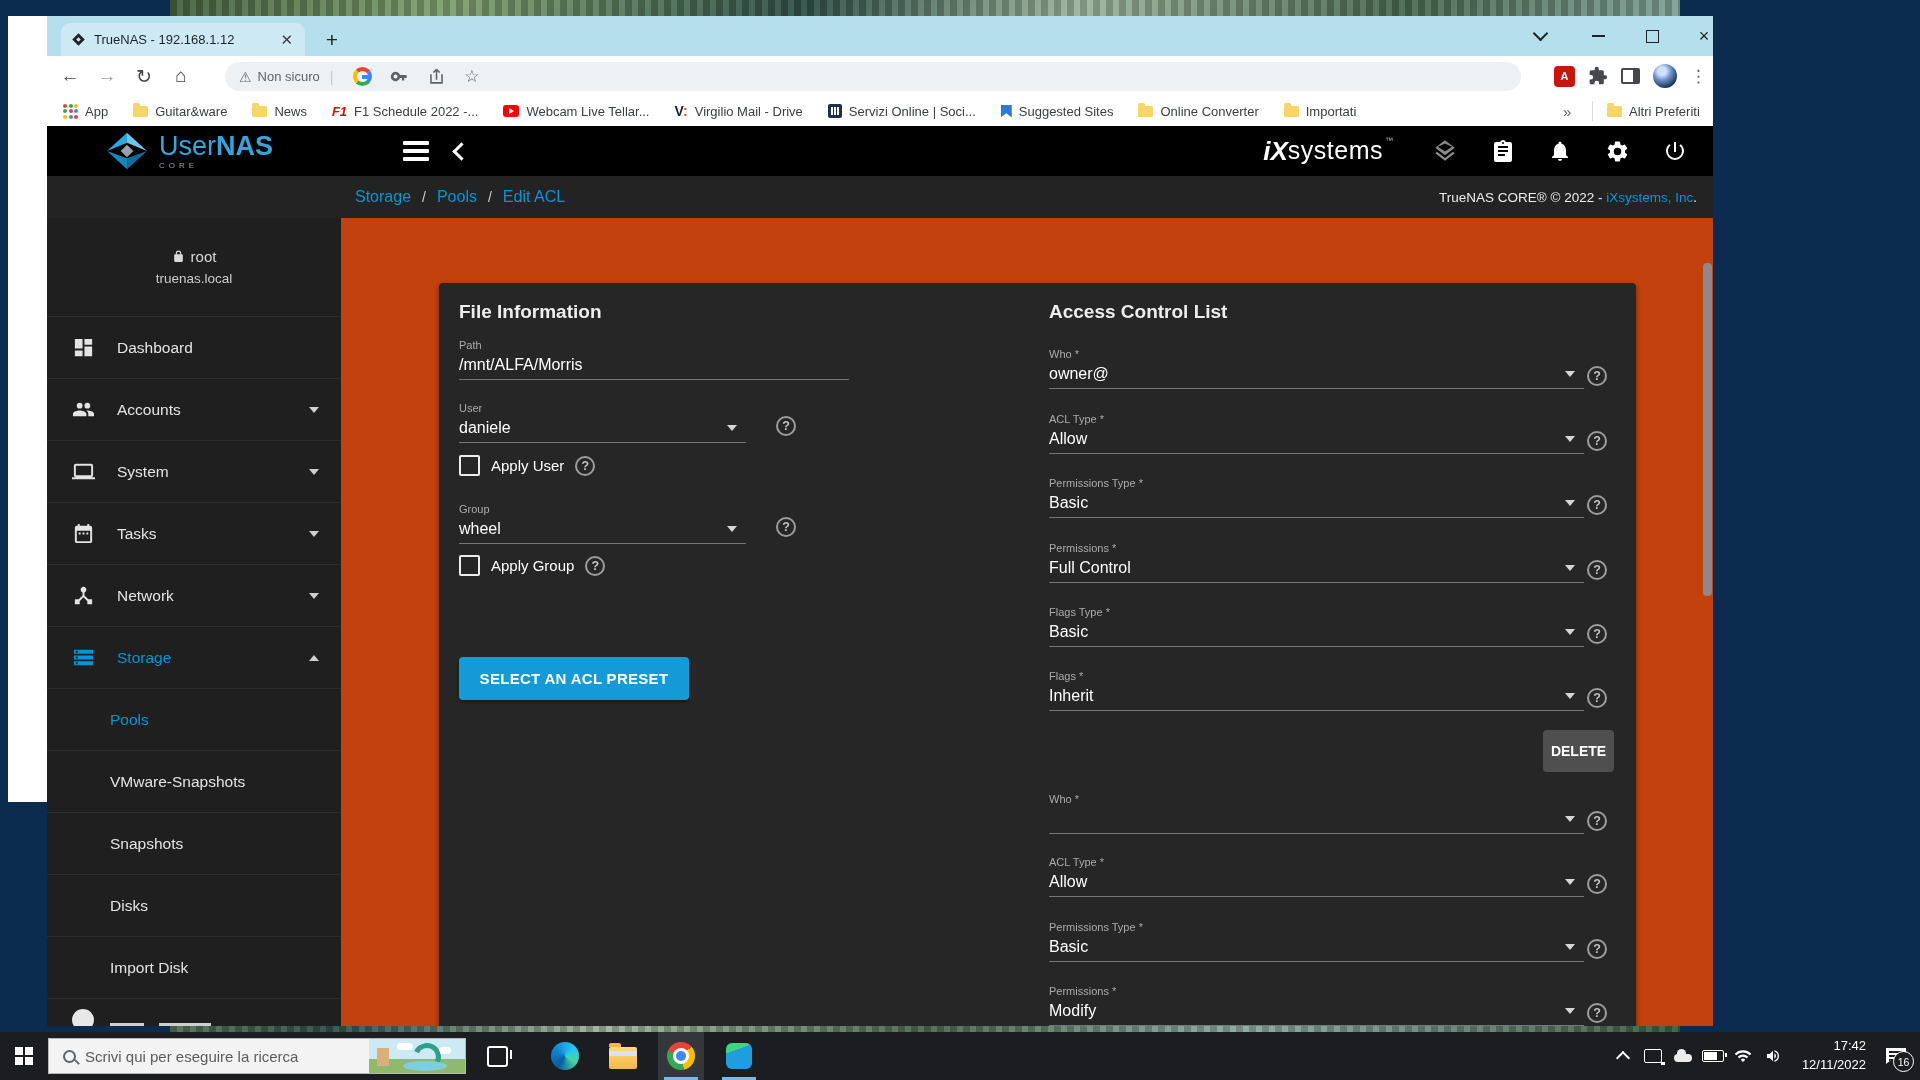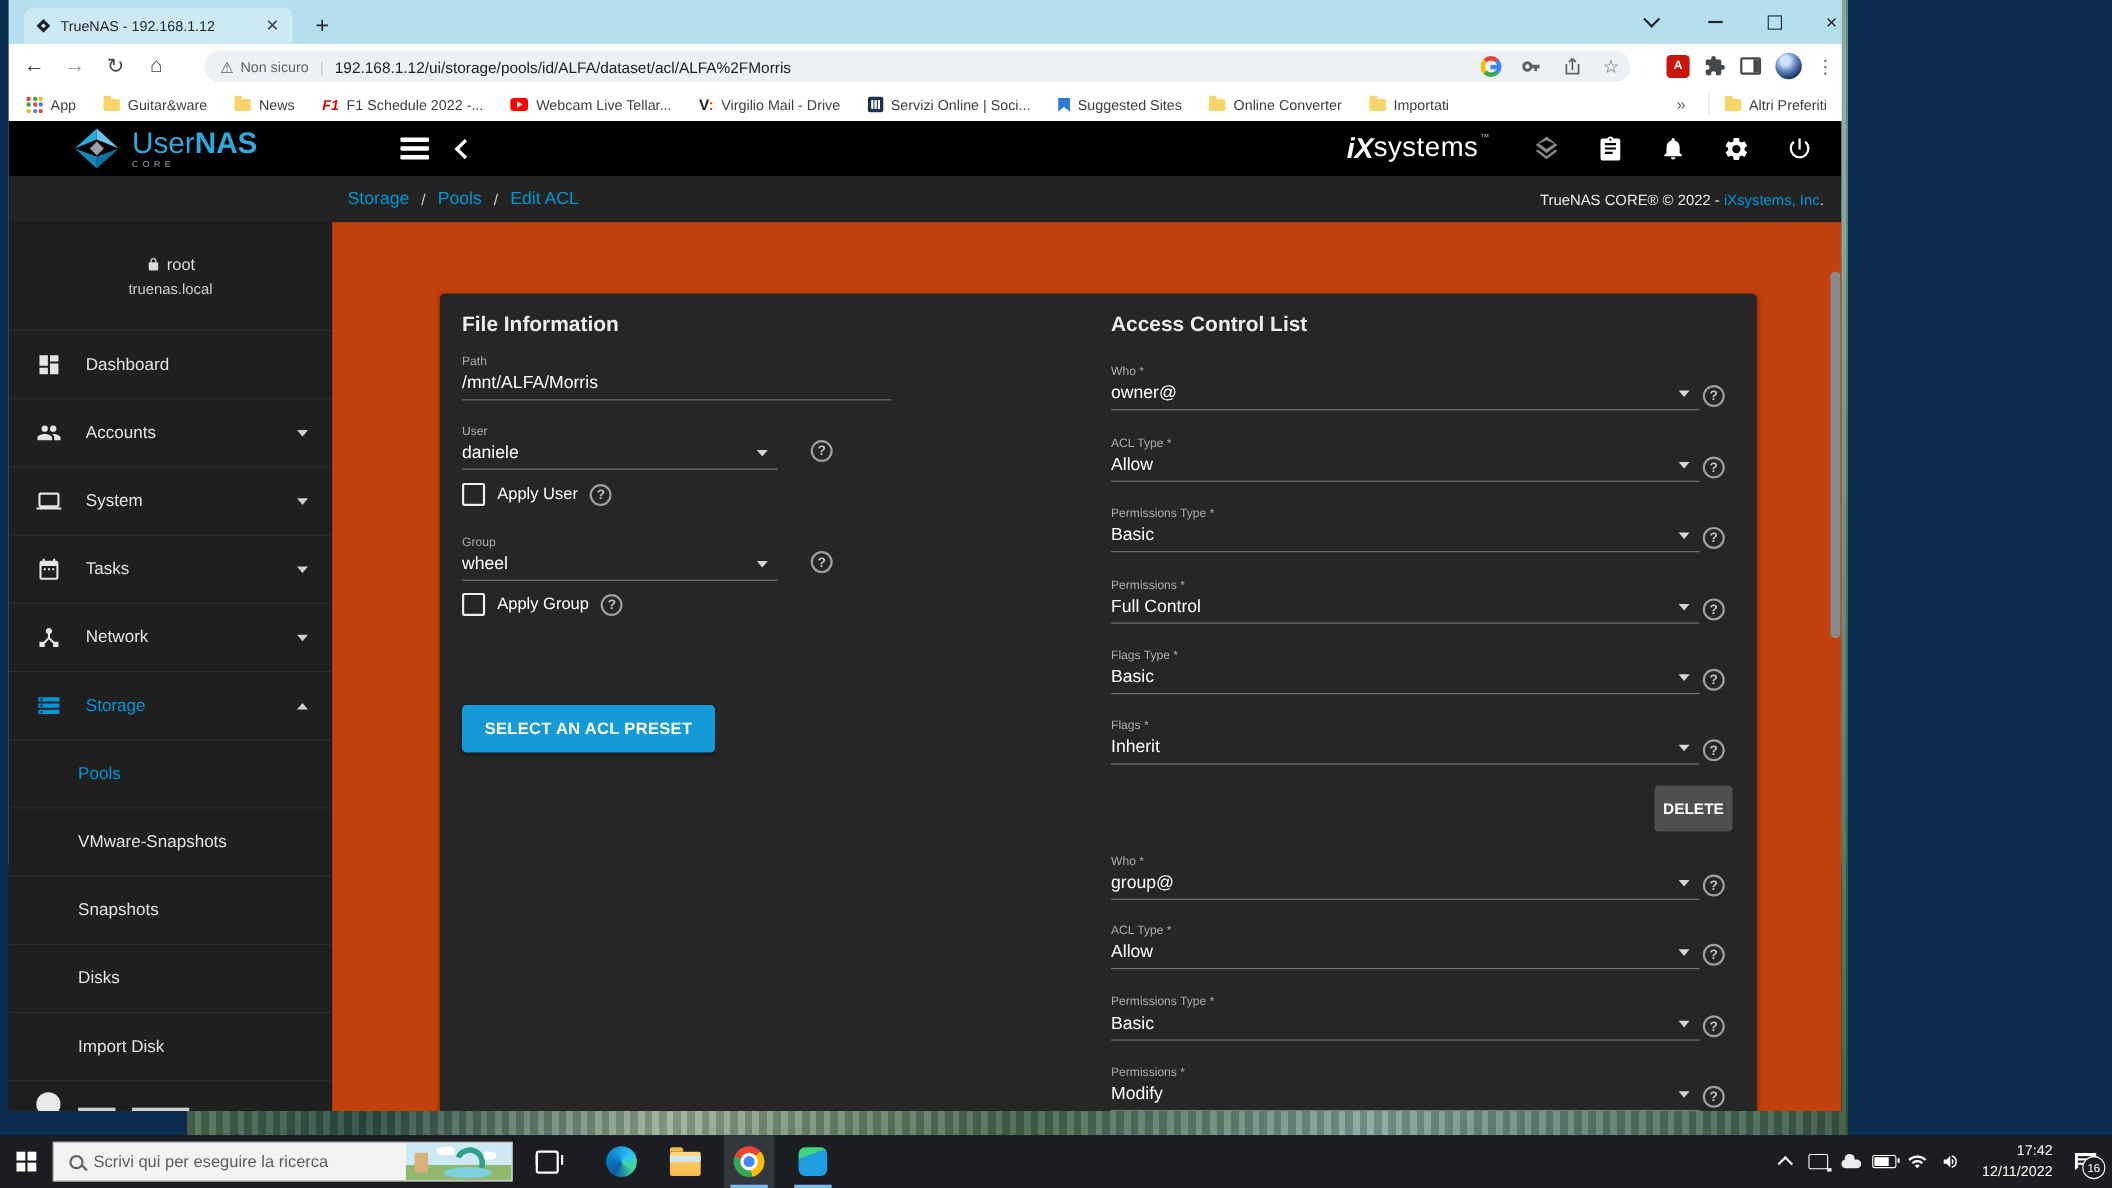--- a/index.html
+++ b/index.html
@@ -2,21 +2,21 @@
 <html><head>
 <meta charset="utf-8">
 <style>
   html,body{margin:0;padding:0;background:#000;font-family:"Liberation Sans",sans-serif;}
   #screen{position:relative;width:1920px;height:1080px;background:#0b2c4e;overflow:hidden;}
   
   .nature{position:absolute;left:170px;top:0;width:1510px;height:1032px;
     background:linear-gradient(115deg,#44603e,#7fa06e 14%,#2f4f47 32%,#9db49b 46%,#49684f 62%,#87a9a0 78%,#3c5a44);}
   .nature:after{content:"";position:absolute;inset:0;background:repeating-linear-gradient(90deg,rgba(0,0,0,.18) 0 7px,rgba(255,255,255,.06) 7px 13px);}
   
-  #window{position:absolute;left:8px;top:0;width:1666px;height:786px;background:#fff;}
+  #window{position:absolute;left:8px;top:16px;width:1666px;height:786px;background:#fff;padding-left:39px;}
   .tabstrip{position:relative;height:40px;background:#b5dfec;}
   .tab{position:absolute;left:14px;top:7px;width:244px;height:33px;background:#cdeaf4;border-radius:9px 9px 0 0;display:flex;align-items:center;padding:0 10px;box-sizing:border-box;}
   .tab-title{font-size:13px;color:#1d2327;margin-left:8px;flex:1;white-space:nowrap;overflow:hidden;}
   .tab-close{color:#3c4043;font-size:15px;line-height:1;padding:2px;cursor:default;}
   .newtab{position:absolute;left:272px;top:11px;width:26px;height:26px;color:#1d2327;font-size:21px;text-align:center;line-height:25px;}
   .wc{position:absolute;top:0;height:40px;width:46px;display:flex;align-items:center;justify-content:center;}
   .wc-chev{left:1470px;} .wc-min{left:1528px;} .wc-max{left:1582px;} .wc-close{left:1634px;}
   .chev-down{width:9px;height:9px;border-right:2px solid #1d2327;border-bottom:2px solid #1d2327;transform:rotate(45deg);margin-top:-5px;}
   .min-bar{width:13px;height:2px;background:#1d2327;}
   .max-box{width:11px;height:11px;border:1.6px solid #1d2327;}
@@ -192,21 +192,20 @@
 
     <div class="toolbar">
       <div class="nav-ic">←</div>
       <div class="nav-ic dis">→</div>
       <div class="nav-ic">↻</div>
       <div class="nav-ic">⌂</div>
       <div class="omnibox">
         <span class="warn">⚠</span>
         <span class="sec-label">Non sicuro</span>
         <span class="om-sep">|</span>
-        <span class="url">192.168.1.12/ui/storage/pools/id/ALFA/dataset/acl/ALFA%2FMorris</span>
         <div class="om-right">
           <div class="g-badge"></div>
           <svg width="19" height="19" viewBox="0 0 24 24">
               <path fill="#5f6368" d="M12.65 10A6 6 0 1 0 12.65 14H15v3h3v-3h3v-4zM7 14.5A2.5 2.5 0 1 1 7 9.5a2.5 2.5 0 0 1 0 5z"></path>
             </svg>
           <svg width="19" height="19" viewBox="0 0 24 24">
               <path fill="none" stroke="#5f6368" stroke-width="2" d="M5 9v11h14V9M12 16V3m0 0l-4 4m4-4l4 4"></path>
             </svg>
           <span style="font-size:17px;color:#5f6368;line-height:1">☆</span>
         </div>
@@ -492,21 +491,20 @@
               <div class="lbl">Flags *</div>
               <div class="val">Inherit</div>
               <div class="car"></div>
             </div>
             <div class="help abs" style="left:1148px;top:405px;">?</div>
 
             <div class="btn-delete">DELETE</div>
 
             <div class="f" style="left:610px;top:510px;width:535px;">
               <div class="lbl">Who *</div>
-              <div class="val">group@</div>
               <div class="car"></div>
             </div>
             <div class="help abs" style="left:1148px;top:528px;">?</div>
 
             <div class="f" style="left:610px;top:573px;width:535px;">
               <div class="lbl">ACL Type *</div>
               <div class="val">Allow</div>
               <div class="car"></div>
             </div>
             <div class="help abs" style="left:1148px;top:591px;">?</div>

